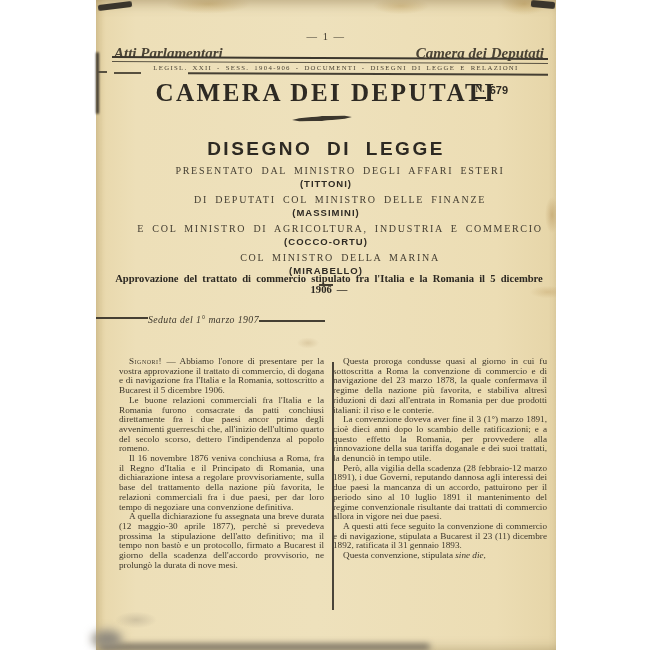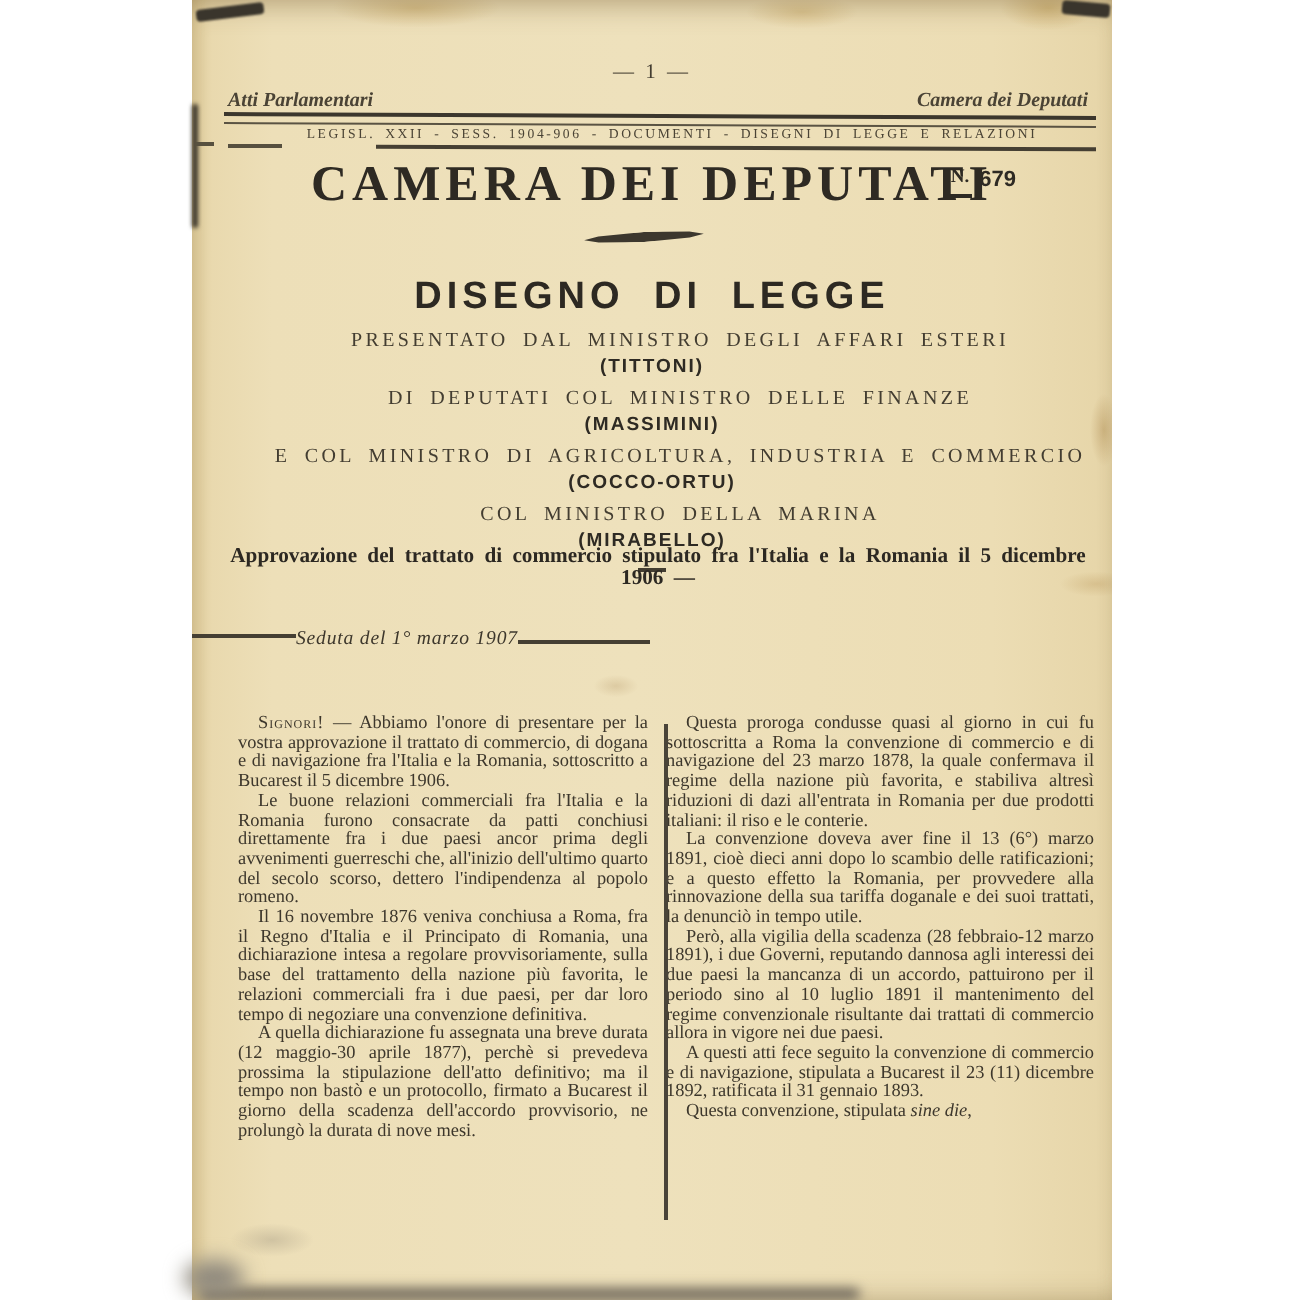--- a/index.html
+++ b/index.html
@@ -21,21 +21,21 @@
     box-shadow: inset 0 10px 14px -8px rgba(110,85,40,.45), inset 0 -8px 12px -7px rgba(110,85,40,.35);
   }
   .artifact{position:absolute;}
   .mark-dark{background:#3a352c;filter:blur(0.6px);border-radius:2px;}
   .bottom-strip{left:4px;bottom:0;width:330px;height:6px;background:#6f685c;filter:blur(3px);border-radius:3px;}
   .bl-smudge{left:-4px;bottom:2px;width:30px;height:18px;background:#8f897d;filter:blur(5px);border-radius:50%;}
   .abs{position:absolute;}
   .center{width:100%;text-align:center;}
   .pagenum{top:31px;font-size:10.5px;letter-spacing:1.5px;color:#433d31;}
   .runheads{top:45px;left:18px;right:12px;display:flex;justify-content:space-between;
-    font-style:italic;font-weight:bold;font-size:10px;color:#4a4335;}
+    font-style:italic;font-weight:bold;font-size:15px;color:#4a4335;}
   .rule-top{top:57px;left:16px;right:8px;height:3px;border-top:2px solid #3c372d;border-bottom:1px solid #5a5343;
     transform:rotate(0.25deg);}
   .session{top:64px;left:30px;right:10px;text-align:center;font-size:6.8px;letter-spacing:1.3px;word-spacing:2px;color:#4a4335;}
   .rule-mid{top:73px;left:92px;right:8px;height:1.6px;background:#453f33;transform:rotate(0.2deg);}
   .dash-a{top:71px;left:2px;width:9px;height:2px;background:#57503f;}
   .dash-b{top:72px;left:18px;width:27px;height:2px;background:#57503f;}
   .chamber{top:79px;font-size:25px;font-weight:bold;letter-spacing:2.5px;color:#2e2a23;
     font-family:"Liberation Serif", serif;}
   .docnum{top:84px;right:48px;display:flex;align-items:flex-start;gap:4px;color:#2e2a23;}
   .docnum .n{font-size:9.5px;font-weight:bold;border-bottom:2px solid #2e2a23;padding:0 1px 3px 1px;}
@@ -127,21 +127,21 @@
     <div class="abs columns">
       <div class="col left">
         <p><span class="sc">Signori!</span><span> — Abbiamo l'onore di presentare per la vostra approvazione il trattato di commercio, di dogana e di navigazione fra l'Italia e la Romania, sottoscritto a Bucarest il 5 dicembre 1906.</span></p>
         <p>Le buone relazioni commerciali fra l'Italia e la Romania furono consacrate da patti conchiusi direttamente fra i due paesi ancor prima degli avvenimenti guerreschi che, all'inizio dell'ultimo quarto del secolo scorso, dettero l'indipendenza al popolo romeno.</p>
         <p>Il 16 novembre 1876 veniva conchiusa a Roma, fra il Regno d'Italia e il Principato di Romania, una dichiarazione intesa a regolare provvisoriamente, sulla base del trattamento della nazione più favorita, le relazioni commerciali fra i due paesi, per dar loro tempo di negoziare una convenzione definitiva.</p>
         <p>A quella dichiarazione fu assegnata una breve durata (12 maggio-30 aprile 1877), perchè si prevedeva prossima la stipulazione dell'atto definitivo; ma il tempo non bastò e un protocollo, firmato a Bucarest il giorno della scadenza dell'accordo provvisorio, ne prolungò la durata di nove mesi.</p>
       </div>
       <div class="col-divider"></div>
       <div class="col right">
         <p>Questa proroga condusse quasi al giorno in cui fu sottoscritta a Roma la convenzione di commercio e di navigazione del 23 marzo 1878, la quale confermava il regime della nazione più favorita, e stabiliva altresì riduzioni di dazi all'entrata in Romania per due prodotti italiani: il riso e le conterie.</p>
-        <p>La convenzione doveva aver fine il 13 (6°) marzo 1891, cioè dieci anni dopo lo scambio delle ratificazioni; e a questo effetto la Romania, per provvedere alla rinnovazione della sua tariffa doganale e dei suoi trattati, la denunciò in tempo utile.</p>
+        <p>La convenzione doveva aver fine il 3 (1°) marzo 1891, cioè dieci anni dopo lo scambio delle ratificazioni; e a questo effetto la Romania, per provvedere alla rinnovazione della sua tariffa doganale e dei suoi trattati, la denunciò in tempo utile.</p>
         <p>Però, alla vigilia della scadenza (28 febbraio-12 marzo 1891), i due Governi, reputando dannosa agli interessi dei due paesi la mancanza di un accordo, pattuirono per il periodo sino al 10 luglio 1891 il mantenimento del regime convenzionale risultante dai trattati di commercio allora in vigore nei due paesi.</p>
         <p>A questi atti fece seguito la convenzione di commercio e di navigazione, stipulata a Bucarest il 23 (11) dicembre 1892, ratificata il 31 gennaio 1893.</p>
         <p><span>Questa convenzione, stipulata </span><em>sine die</em><span>,</span></p>
       </div>
     </div>
 
   </div>
 </div>
 
 </body></html>

